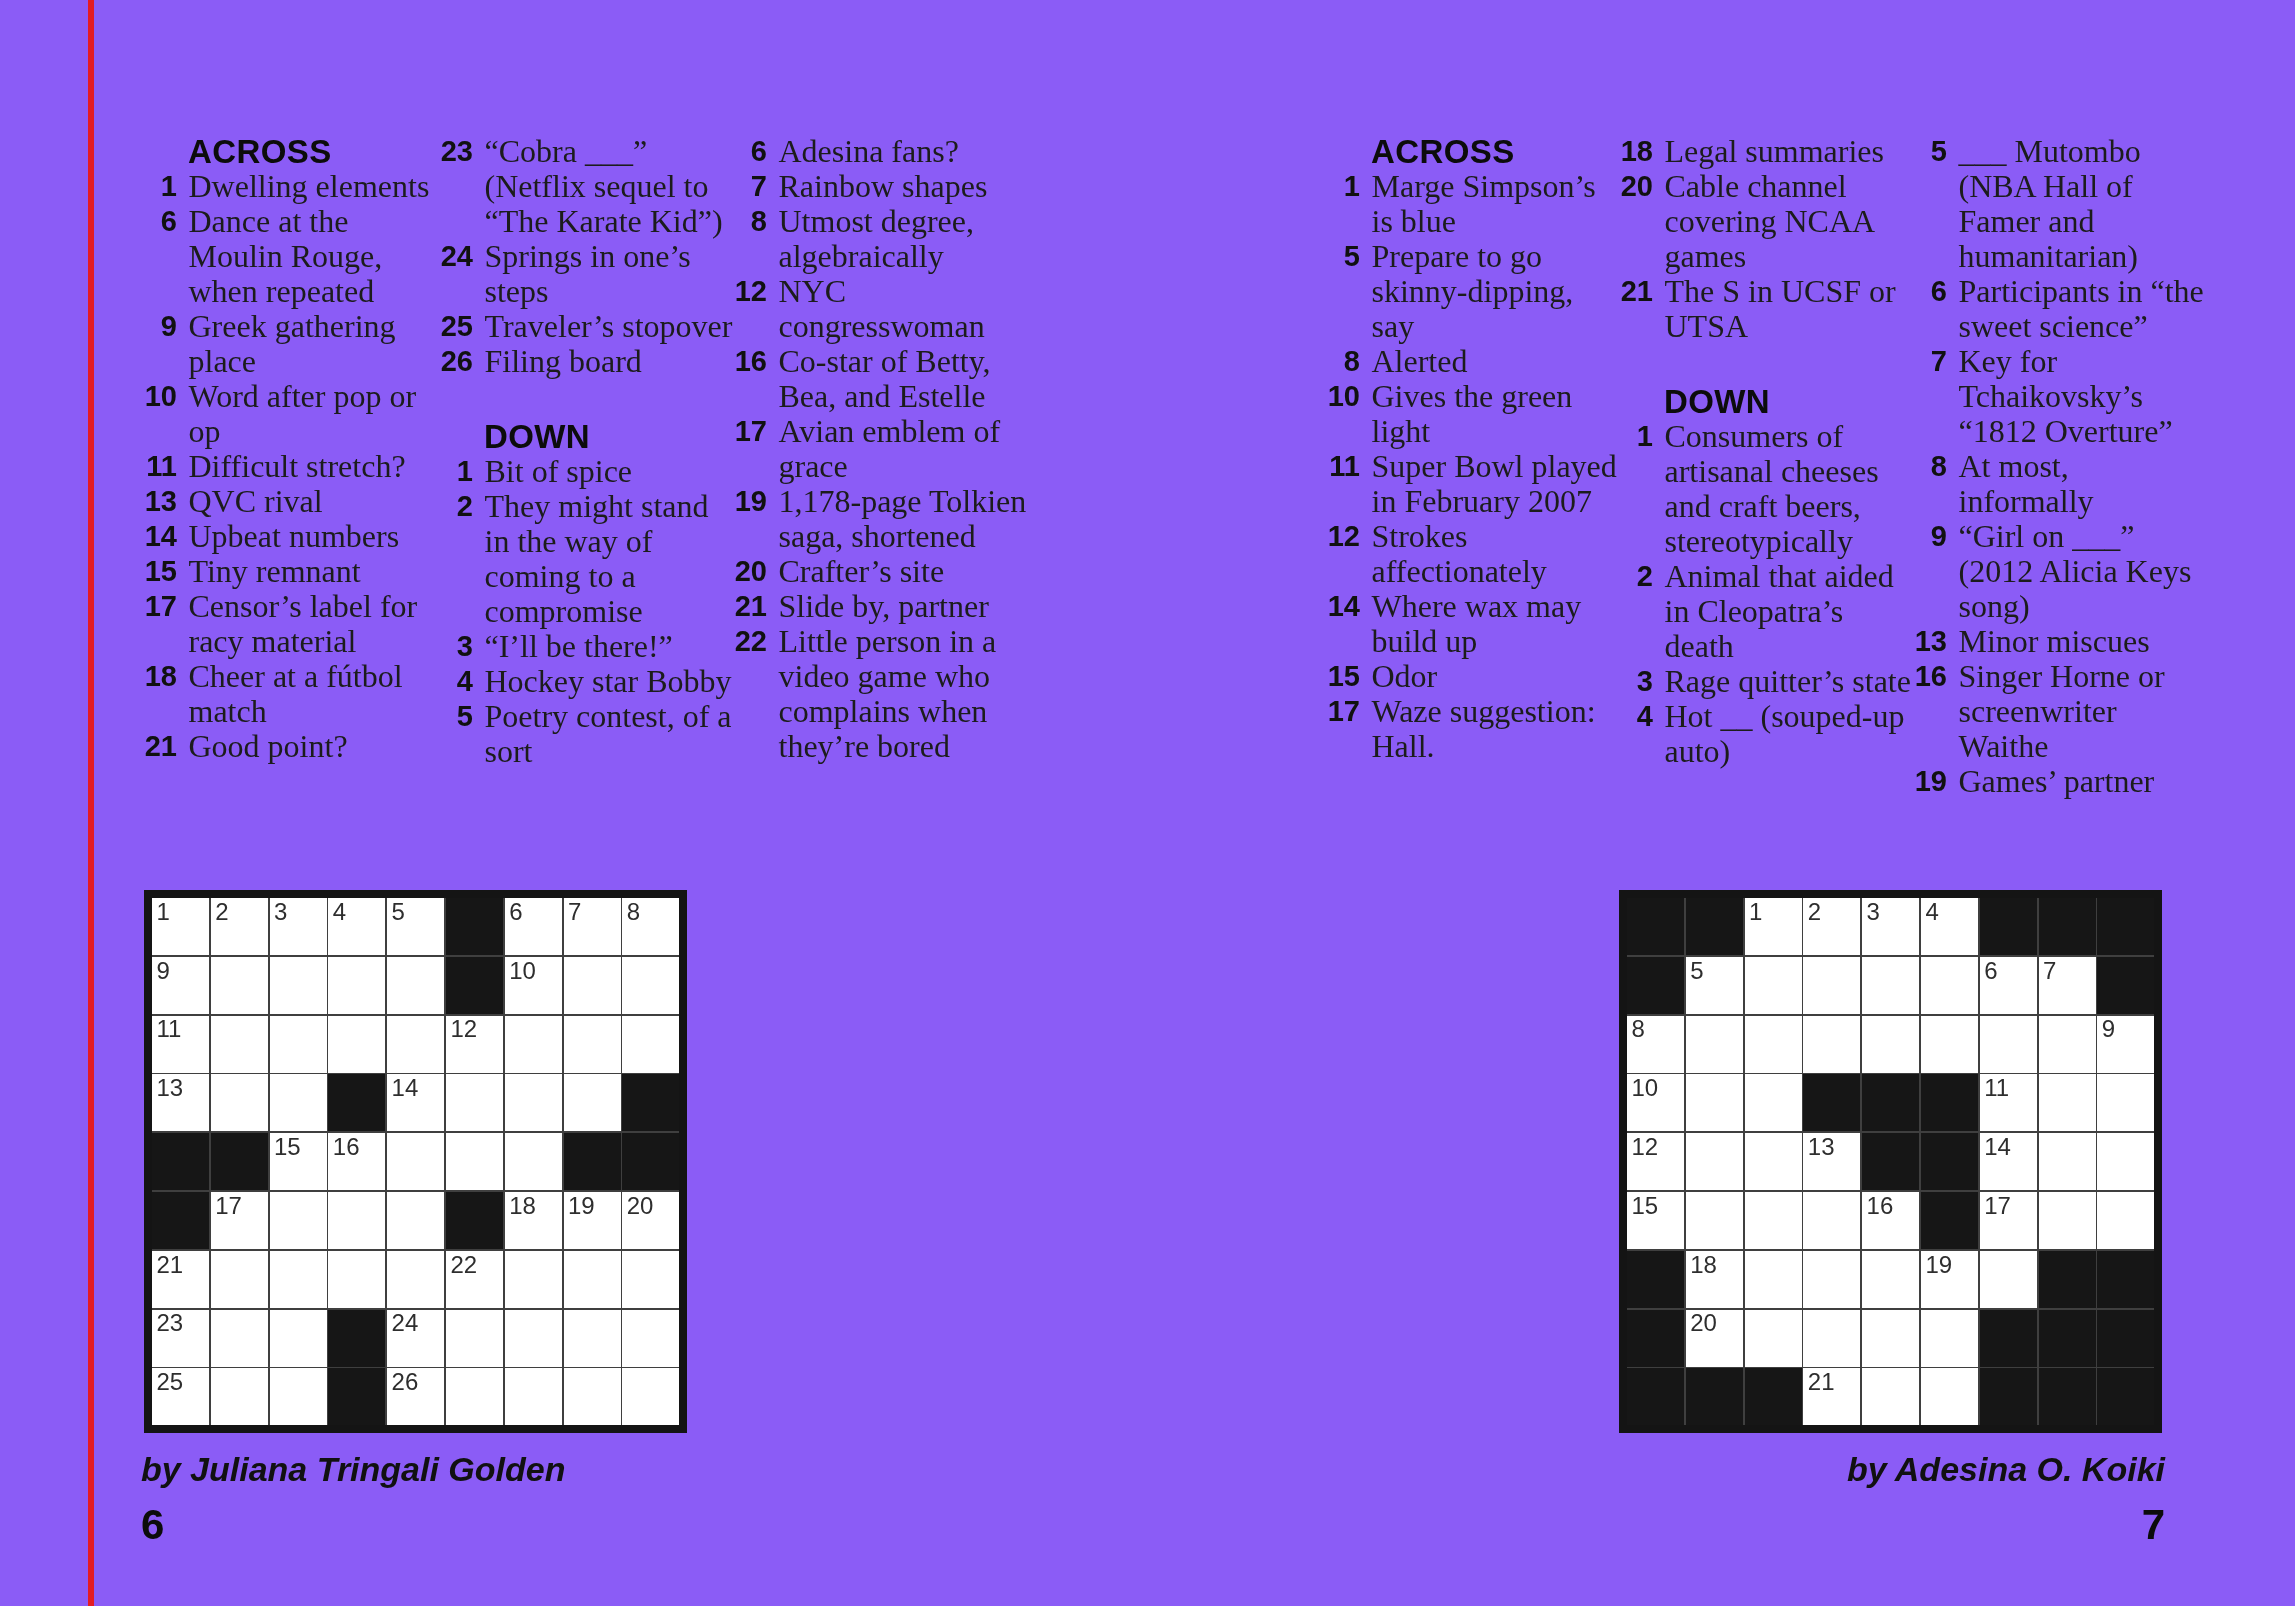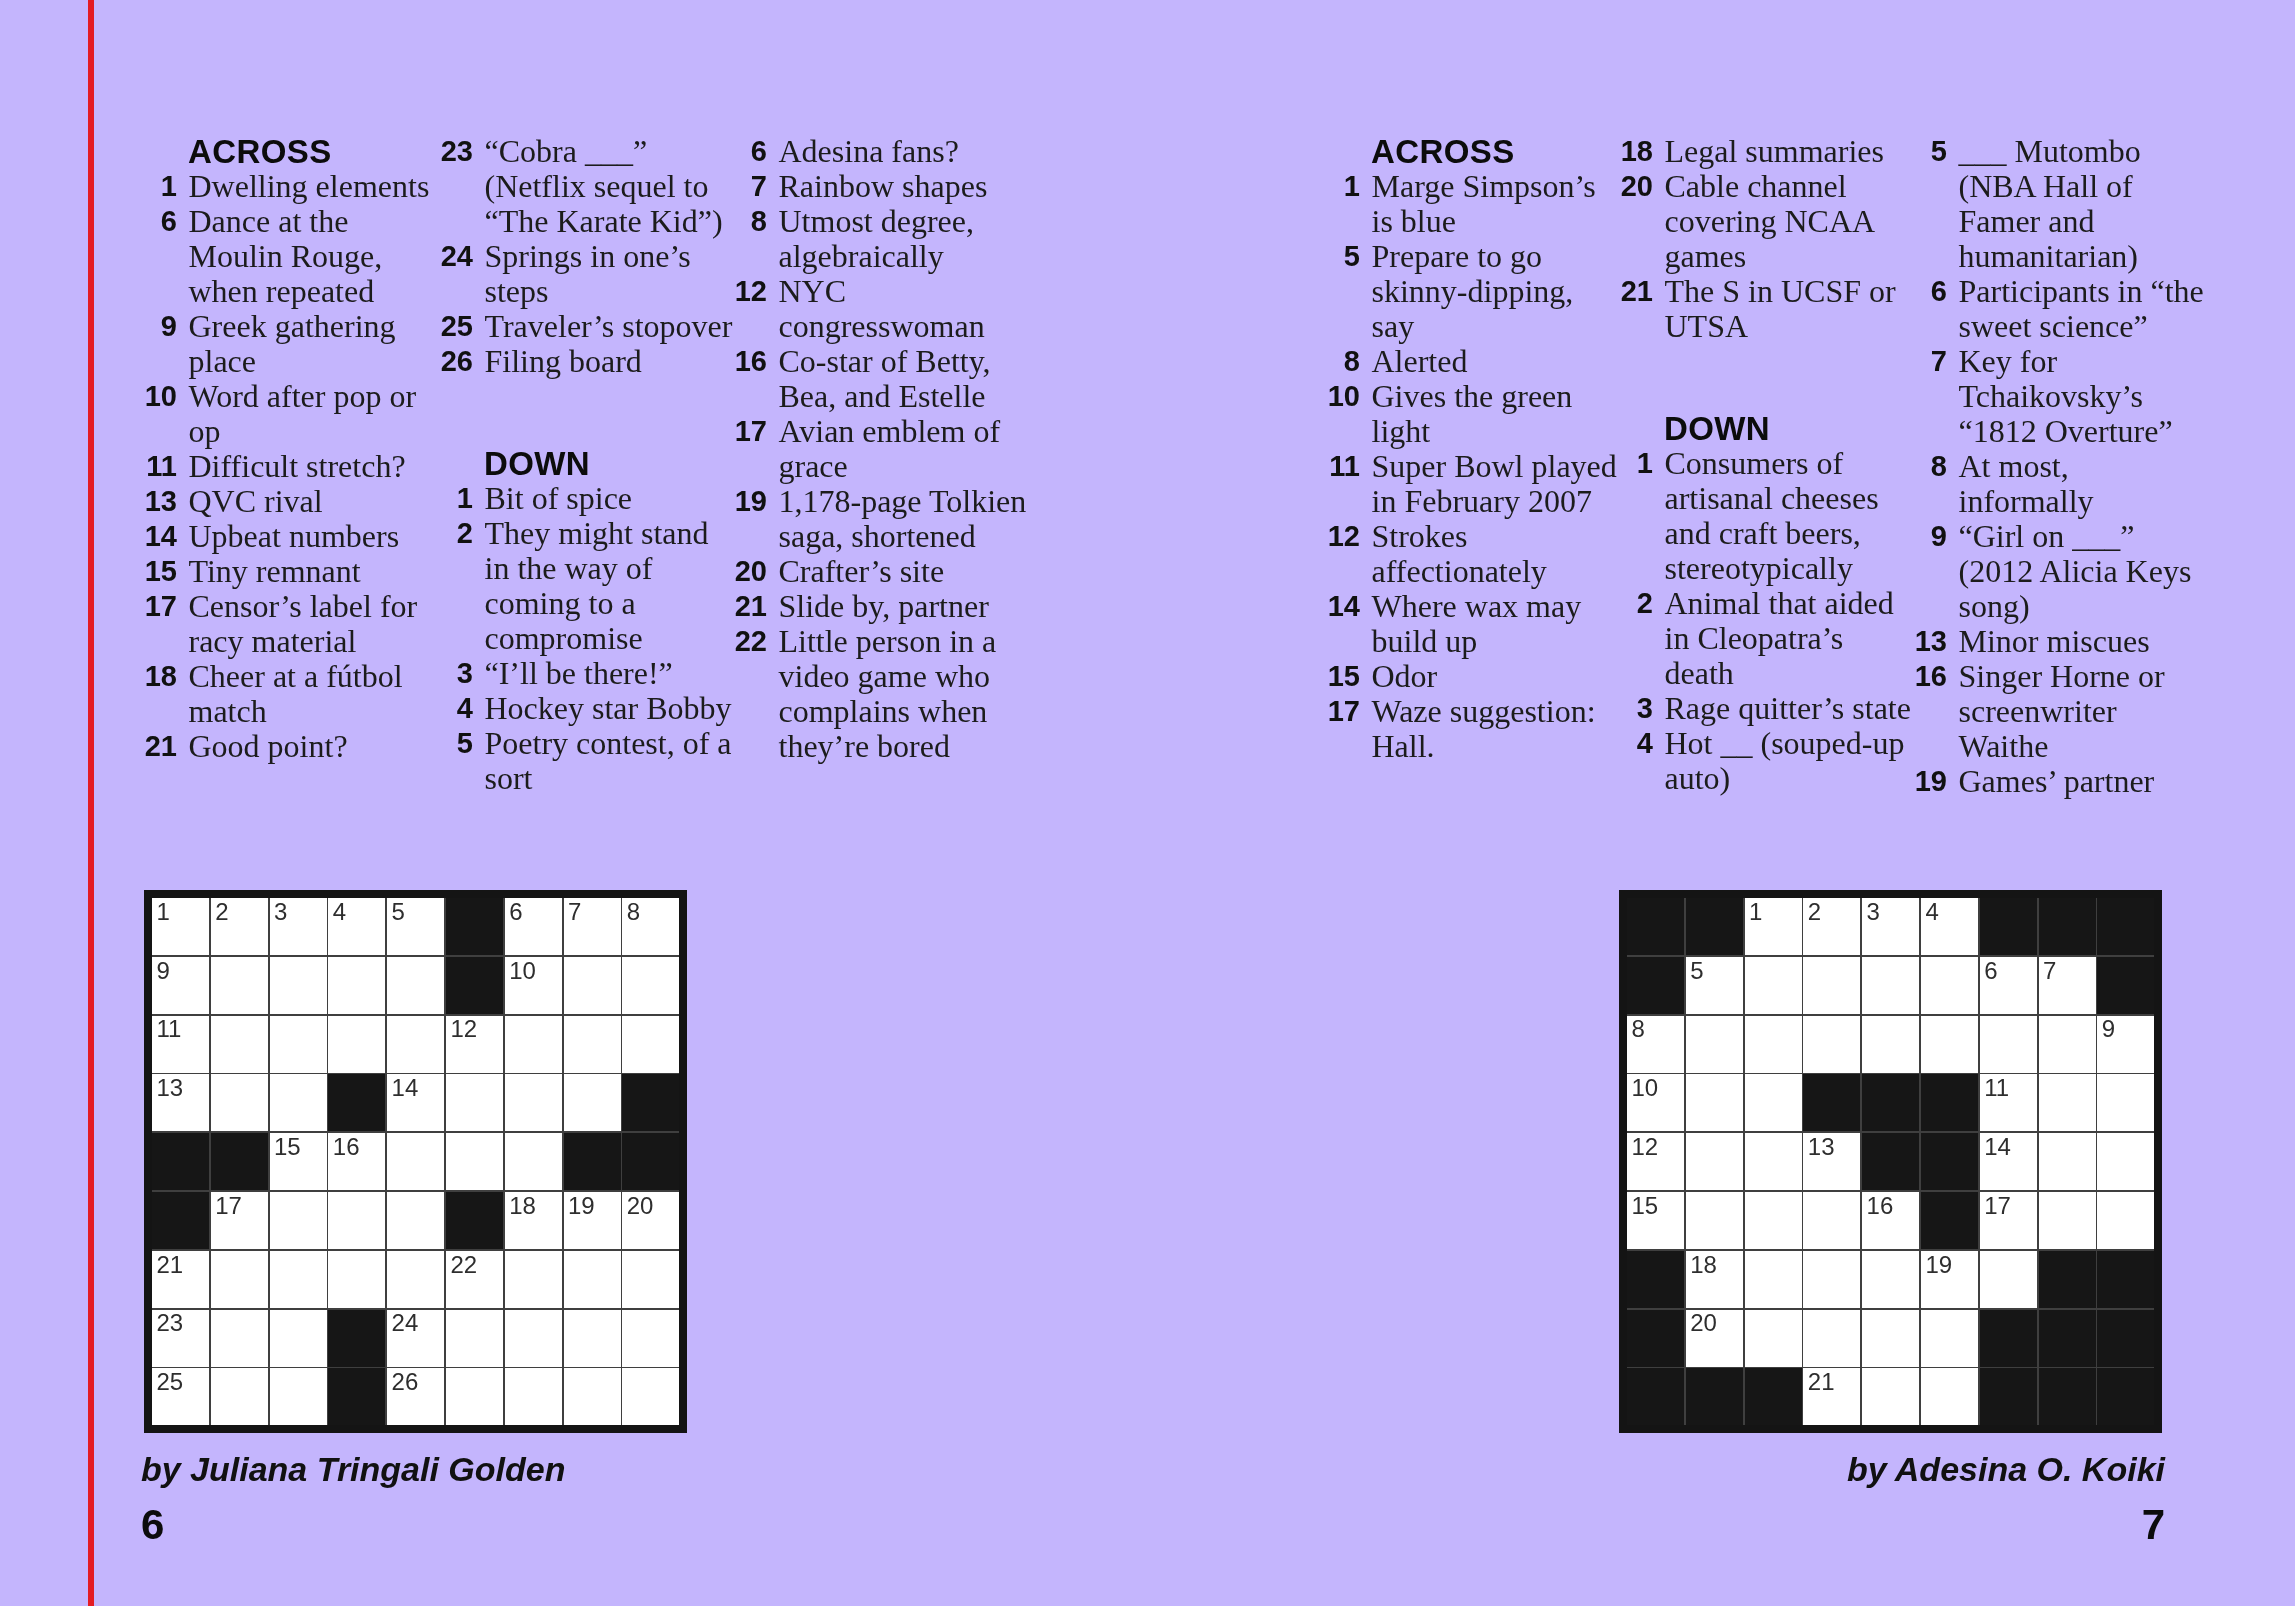--- a/index.html
+++ b/index.html
@@ -1,38 +1,38 @@
 <!DOCTYPE html>
 <html style="font-size:14px"><head>
 <meta charset="utf-8">
 <style>
   html,body{margin:0;padding:0;background:#ffffff;}
   #sheet{
-    position:relative;width:2295px;height:1607px;background:#c4b5fd;
+    position:relative;width:2295px;height:1607px;background:#8b5cf6;
     font-family:"Liberation Serif",serif;color:#1c1c1c;overflow:hidden;
   }
   .red-stripe{position:absolute;left:88px;top:0;width:6.2px;height:1607px;}
   .clue-col{position:absolute;top:134px;width:311px;}
   .clue-item{display:flex;align-items:flex-start;}
   .clue-num{
     flex:0 0 48px;text-align:right;
     font-family:"Liberation Sans",sans-serif;font-weight:bold;
     font-size:29px;line-height:35px;color:#111;
   }
   .clue-txt{
     width:251px;margin-left:11.5px;
     font-family:"Liberation Serif",serif;
     font-size:32px;line-height:35px;color:#1c1c1c;
   }
   .clue-header{
     margin-left:59px;
     font-family:"Liberation Sans",sans-serif;font-weight:bold;
     font-size:33px;line-height:35px;letter-spacing:0.4px;color:#0c0c0c;
   }
-  .clue-header.gap{margin-top:67px;}
+  .clue-header.gap{margin-top:40px;}
   
   #p0c0{left:129px;} #p0c1{left:425px;} #p0c2{left:719px;}
   #p1c0{left:1312px;} #p1c1{left:1605px;} #p1c2{left:1899px;}
   
   .xw-grid{
     position:absolute;top:890px;
     display:grid;grid-template-columns:repeat(9,57px);grid-auto-rows:57px;
     gap:1.8px;background:#3f3f3f;border:8px solid #141414;
   }
   #p0grid{left:144px;} #p1grid{left:1619px;}

